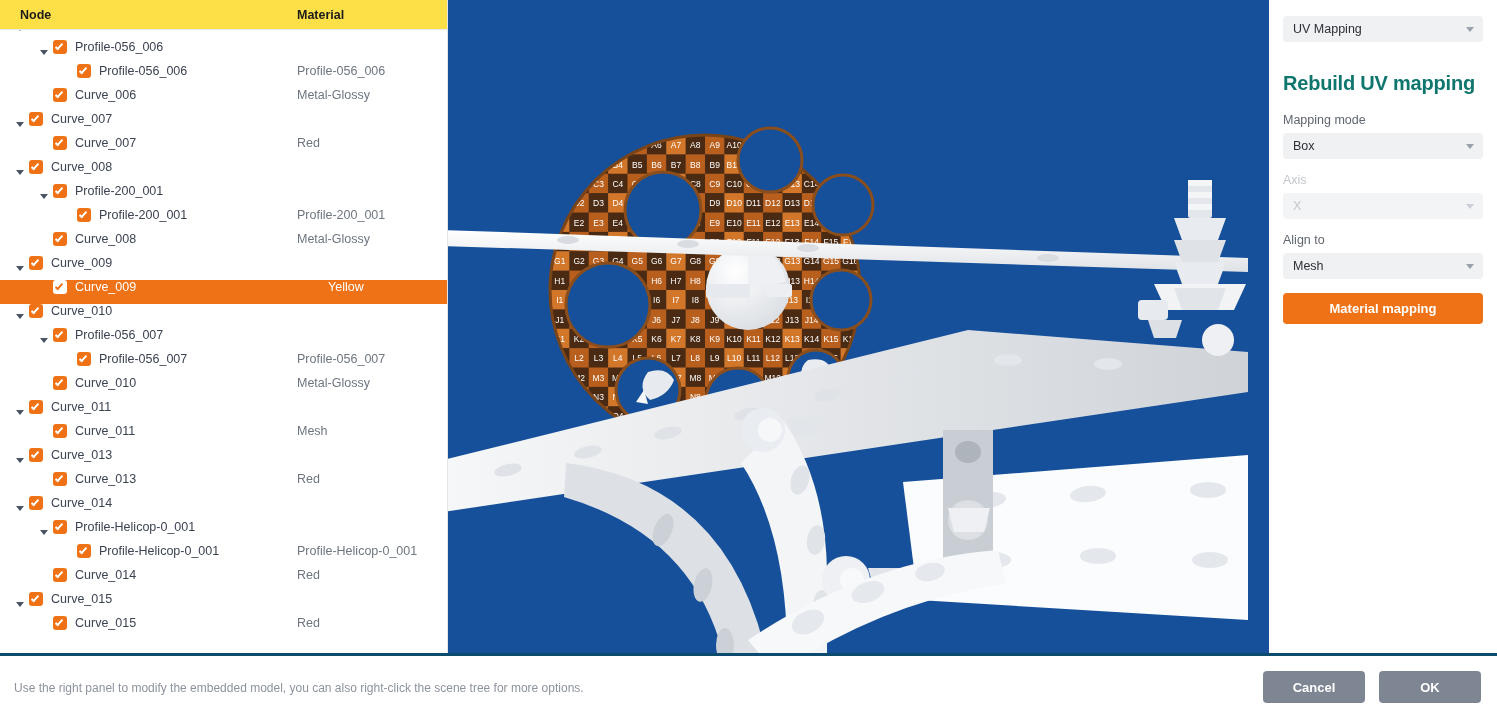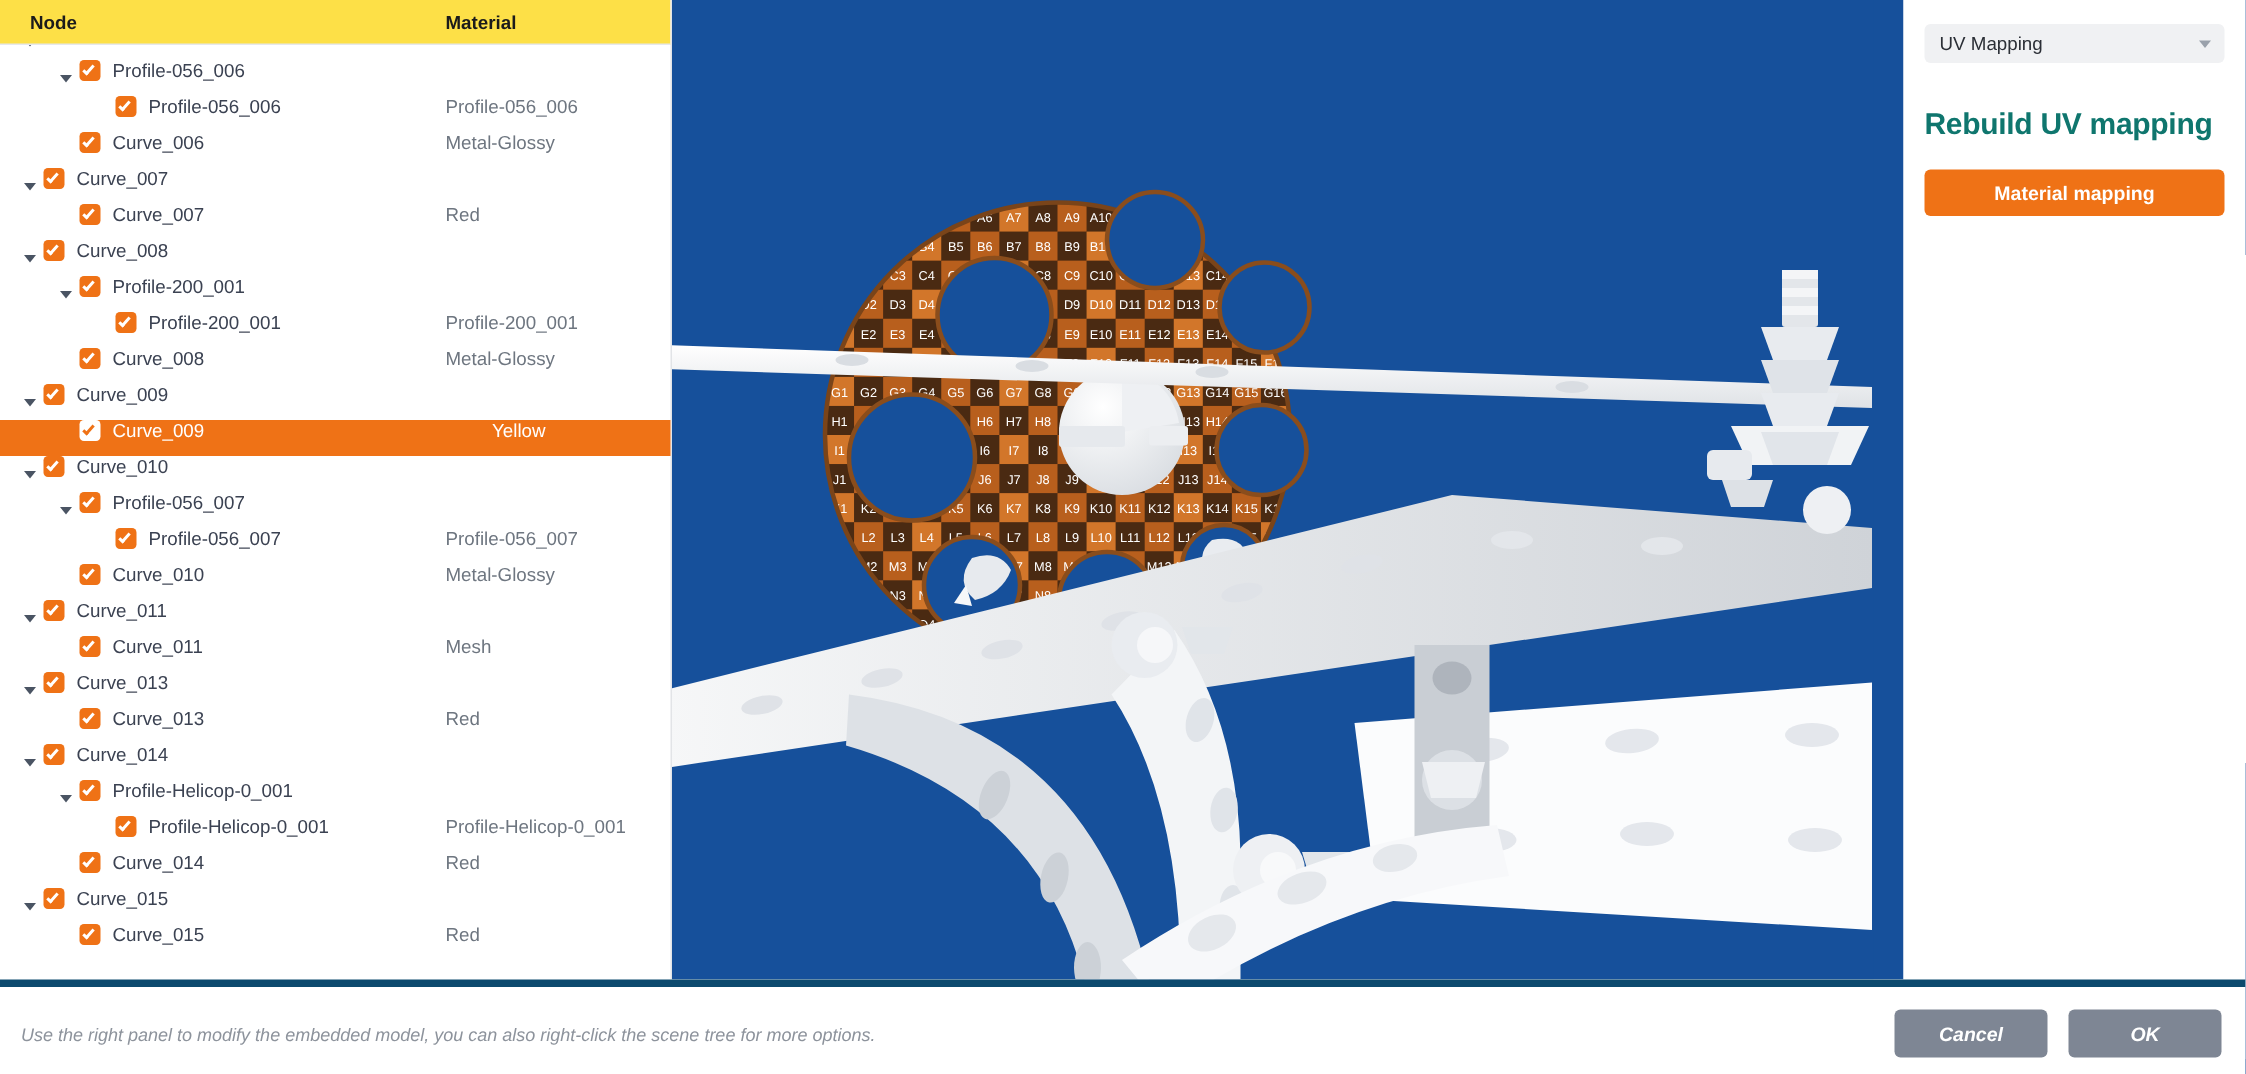--- a/index.html
+++ b/index.html
@@ -61,21 +61,21 @@
   .ptitle{font-size:20px;font-weight:bold;color:#0f766e;margin:30px 0 18px 0;letter-spacing:-.2px;}
   .flabel{font-size:12.5px;color:#60666f;margin:0 0 6px 0;}
   .flabel.dis{color:#c3c7cd;}
   .fgroup{margin-bottom:14px;}
   .primary-btn{height:31px;background:#ef7216;border-radius:4px;display:flex;align-items:center;
                justify-content:center;color:#fff;font-size:13px;font-weight:bold;cursor:pointer;
                margin-top:6px;}
 
   
   .footer{position:absolute;left:0;top:653px;width:1497px;height:53px;background:#fff;
-          border-top:5px solid #0c4a6e;box-sizing:border-box;font-style:italic;}
+          border-top:3px solid #0c4a6e;box-sizing:border-box;}
   .hint{position:absolute;left:14px;top:25px;font-size:12px;color:#8d939c;}
   .fbtns{position:absolute;right:16px;top:15px;display:flex;gap:14px;}
   .gbtn{width:102px;height:32px;background:#7e8694;border-radius:4px;color:#fff;font-size:13px;
         font-weight:bold;display:flex;align-items:center;justify-content:center;cursor:pointer;text-align:right;}
 </style>
 </head>
 <body>
 
 <div class="app">
 
@@ -924,20 +924,43 @@
 
     <div class="side">
 
       <div class="select">
         <span class="sv">UV Mapping</span>
         <span class="chev"></span>
       </div>
 
       <div class="ptitle">Rebuild UV mapping</div>
 
+      <div id="panel-fields">
+          <div class="fgroup">
+            <div class="flabel">Mapping mode</div>
+            <div class="select">
+              <span class="sv">Box</span>
+              <span class="chev"></span>
+            </div>
+          </div>
+          <div class="fgroup">
+            <div class="flabel dis">Axis</div>
+            <div class="select dis">
+              <span class="sv">X</span>
+              <span class="chev"></span>
+            </div>
+          </div>
+          <div class="fgroup">
+            <div class="flabel">Align to</div>
+            <div class="select">
+              <span class="sv">Mesh</span>
+              <span class="chev"></span>
+            </div>
+          </div>
+        </div>
 
       <div class="primary-btn">Material mapping</div>
     </div>
   </div>
 
   <div class="footer">
     <div class="hint">Use the right panel to modify the embedded model, you can also right-click the scene tree for more options.</div>
     <div class="fbtns">
       <div class="gbtn">Cancel</div>
       <div class="gbtn">OK</div>

